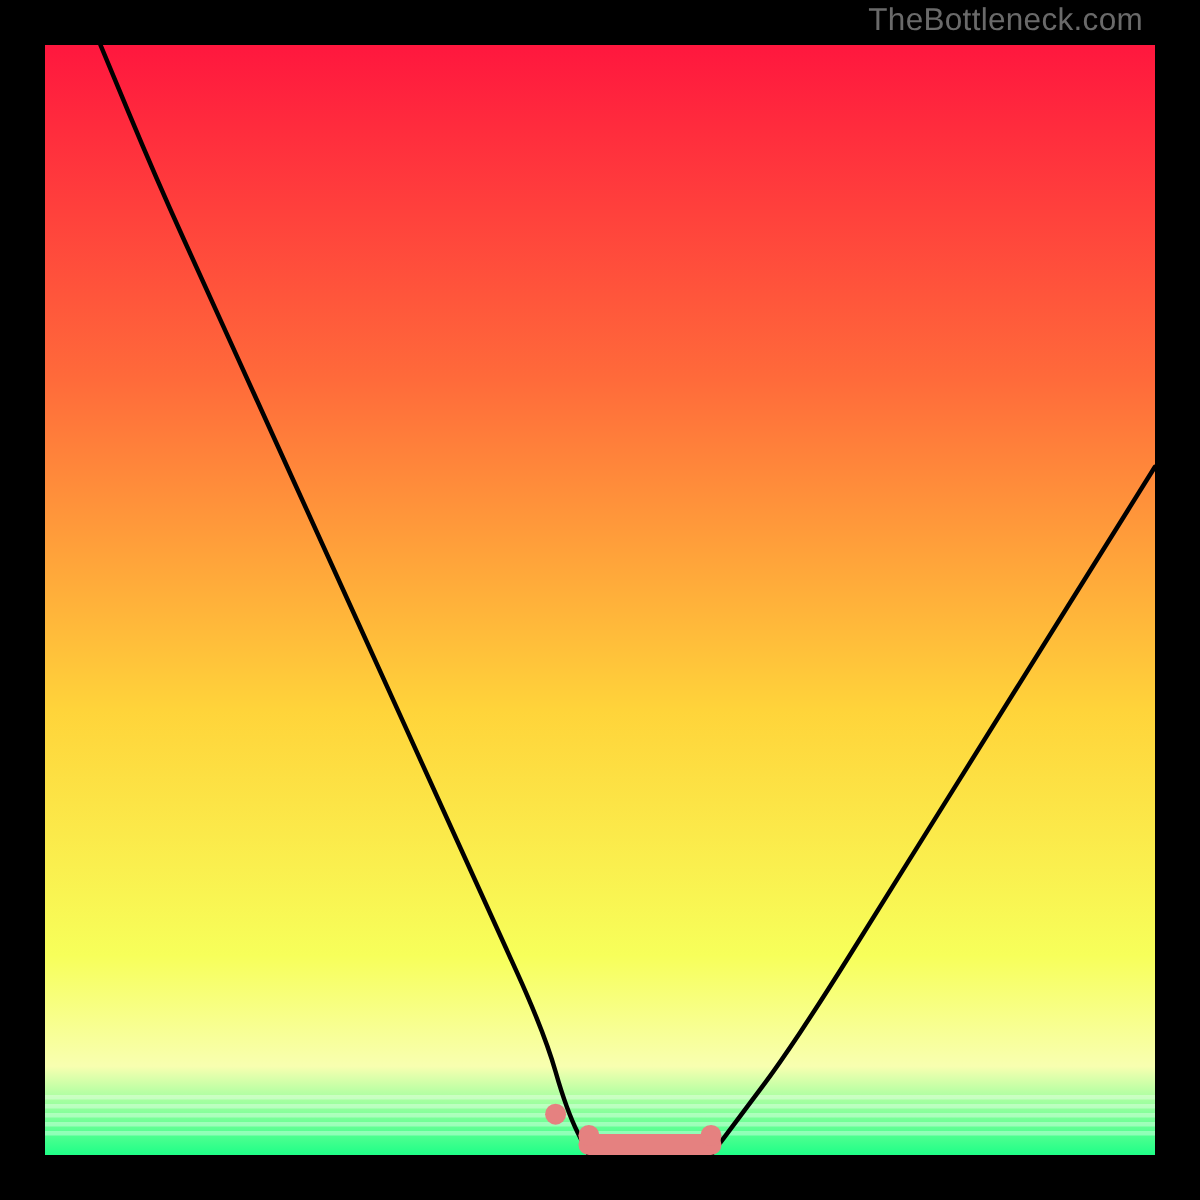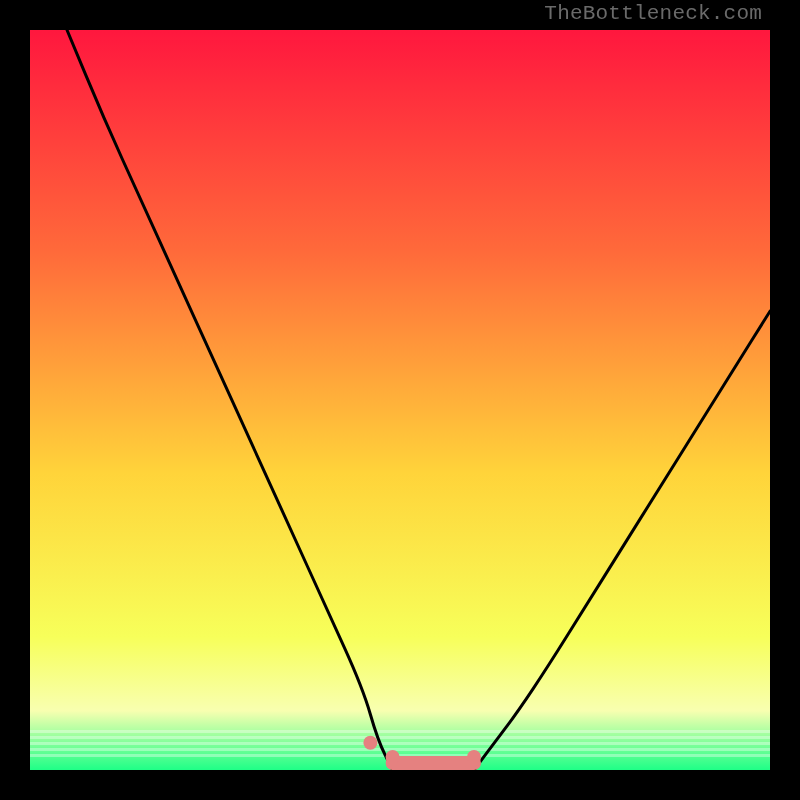--- a/index.html
+++ b/index.html
@@ -20,21 +20,20 @@
   }
   .watermark {
     position: absolute;
     top: 2px;
     right: 38px;
     color: #6a6a6a;
     font-size: 21px;
     font-weight: 500;
     letter-spacing: 0.2px;
     user-select: none;
-    font-family: Liberation Mono, monospace;
   }
   svg {
     position: absolute;
     left: 0; top: 0;
     width: 740px;
     height: 740px;
     overflow: visible;
   }
 </style>
 </head>

